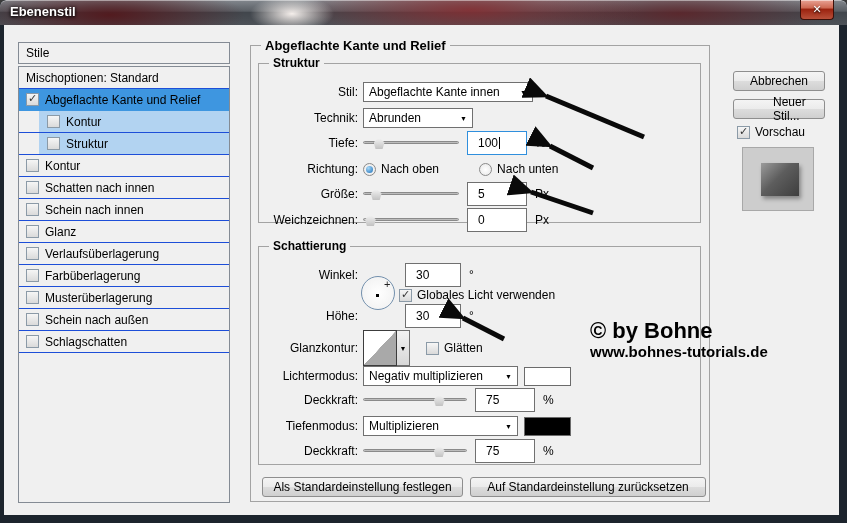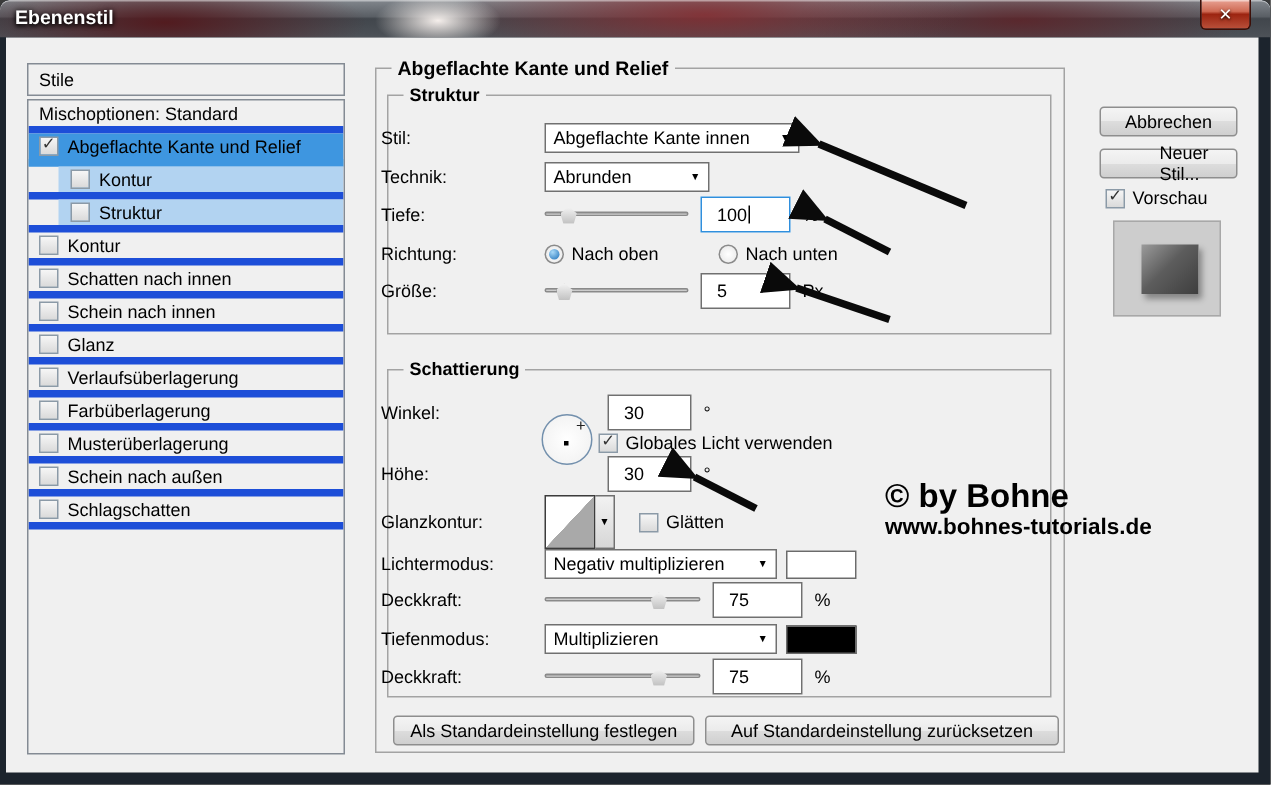--- a/index.html
+++ b/index.html
@@ -18,33 +18,33 @@
   .titletext{position:absolute;left:10px;top:0;line-height:24px;color:#fff;font-size:13px;text-shadow:0 1px 3px #000,0 0 4px rgba(0,0,0,.8);font-weight:bold;}
   .closebtn{position:absolute;right:13px;top:0;width:34px;height:20px;border:1px solid #3c0f08;border-top:none;border-radius:0 0 4px 4px;
     background:linear-gradient(#e8a294 0%,#cf6a54 40%,#9c2410 50%,#b9503a 100%);
     color:#fff;font-weight:bold;font-size:11px;display:flex;align-items:center;justify-content:center;
     text-shadow:0 1px 2px #000;box-shadow:inset 0 1px 0 rgba(255,255,255,.5);cursor:pointer;}
   
   .content{position:absolute;left:4px;top:25px;width:835px;height:490px;background:#f0f0f0;}
   
   .sbheader{position:absolute;left:14px;top:17px;width:212px;height:22px;border:1px solid #848b94;display:flex;align-items:center;padding-left:7px;}
   .sblist{position:absolute;left:14px;top:41px;width:212px;height:437px;border:1px solid #848b94;background:#f0f0f0;overflow:hidden;}
-  .srow{height:22px;display:flex;align-items:center;gap:6px;padding-left:7px;border-bottom:5px solid #1d4ed8;cursor:default;}
+  .srow{height:22px;display:flex;align-items:center;gap:6px;padding-left:7px;border-bottom:1px solid #1d4ed8;cursor:default;}
   .srow.selected{background:#3e96e0;border-bottom-color:#3e96e0;}
   .srow.sub{padding:0;}
   .subfill{margin-left:20px;flex:1;height:100%;background:#b2d3f1;display:flex;align-items:center;gap:6px;padding-left:8px;}
   .chk{flex:0 0 auto;width:13px;height:13px;border:1px solid #8b9aa7;background:linear-gradient(#f6f6f6,#dadada);display:flex;align-items:center;justify-content:center;font-size:11px;line-height:11px;color:#333;cursor:pointer;}
   .chk span{margin-top:-2px;}
   
   .group{position:absolute;border:1px solid #a3a3a3;}
   .gtitle{position:absolute;top:-8px;left:10px;background:#f0f0f0;padding:0 4px;font-weight:bold;}
   .outer-title{font-size:13px;}
   
   .frow{position:absolute;left:250px;height:20px;display:flex;align-items:center;}
-  .lbl{width:104px;margin-right:5px;flex:0 0 auto;}
+  .lbl{width:104px;text-align:right;margin-right:5px;flex:0 0 auto;}
   .dd{display:flex;align-items:center;height:20px;background:#fff;border:1px solid #707070;padding:0 5px;cursor:pointer;}
   .dd .cap{font-size:7px;margin-left:auto;padding-left:6px;}
   .w170{width:170px;} .w110{width:110px;} .w155{width:155px;}
   .inp{width:60px;height:24px;background:#fff;border:1px solid #707070;display:flex;align-items:center;padding-left:10px;margin-left:8px;cursor:text;}
   .inp.focus{border-color:#2f8fdd;}
   .inp.focus .caret{width:1px;height:12px;background:#000;margin-left:1px;}
   .unit{margin-left:8px;}
   .slider{position:relative;width:96px;height:14px;flex:0 0 auto;cursor:pointer;}
   .slider .track{position:absolute;left:0;right:0;top:5px;height:3px;background:linear-gradient(#8d8d8d,#ececec);border:1px solid #8a8a8a;border-radius:3px;}
   .slider .thumb{position:absolute;top:2px;width:11px;height:11px;background:linear-gradient(#f3f3f3,#c2c2c2);clip-path:polygon(50% 0,100% 38%,82% 100%,18% 100%,0 38%);filter:drop-shadow(0 0 1px rgba(0,0,0,.9));}
@@ -198,20 +198,31 @@
       <span class="lbl">Größe:</span>
       <div class="slider">
           <div class="track"></div>
           <div class="thumb" style="left:8%;"></div>
         </div>
       <div class="inp">
           <span>5</span>
         </div>
       <span class="unit">Px</span>
     </div>
+    <div class="frow" style="top:185px;">
+      <span class="lbl">Weichzeichnen:</span>
+      <div class="slider">
+          <div class="track"></div>
+          <div class="thumb" style="left:2%;"></div>
+        </div>
+      <div class="inp">
+          <span>0</span>
+        </div>
+      <span class="unit">Px</span>
+    </div>
 
     <div class="frow" style="top:240px;">
       <span class="lbl">Winkel:</span>
       <div class="inp" style="margin-left:42px;width:56px;">
           <span>30</span>
         </div>
       <span class="unit">°</span>
     </div>
     <div class="dial">
       <span class="dot"></span>

